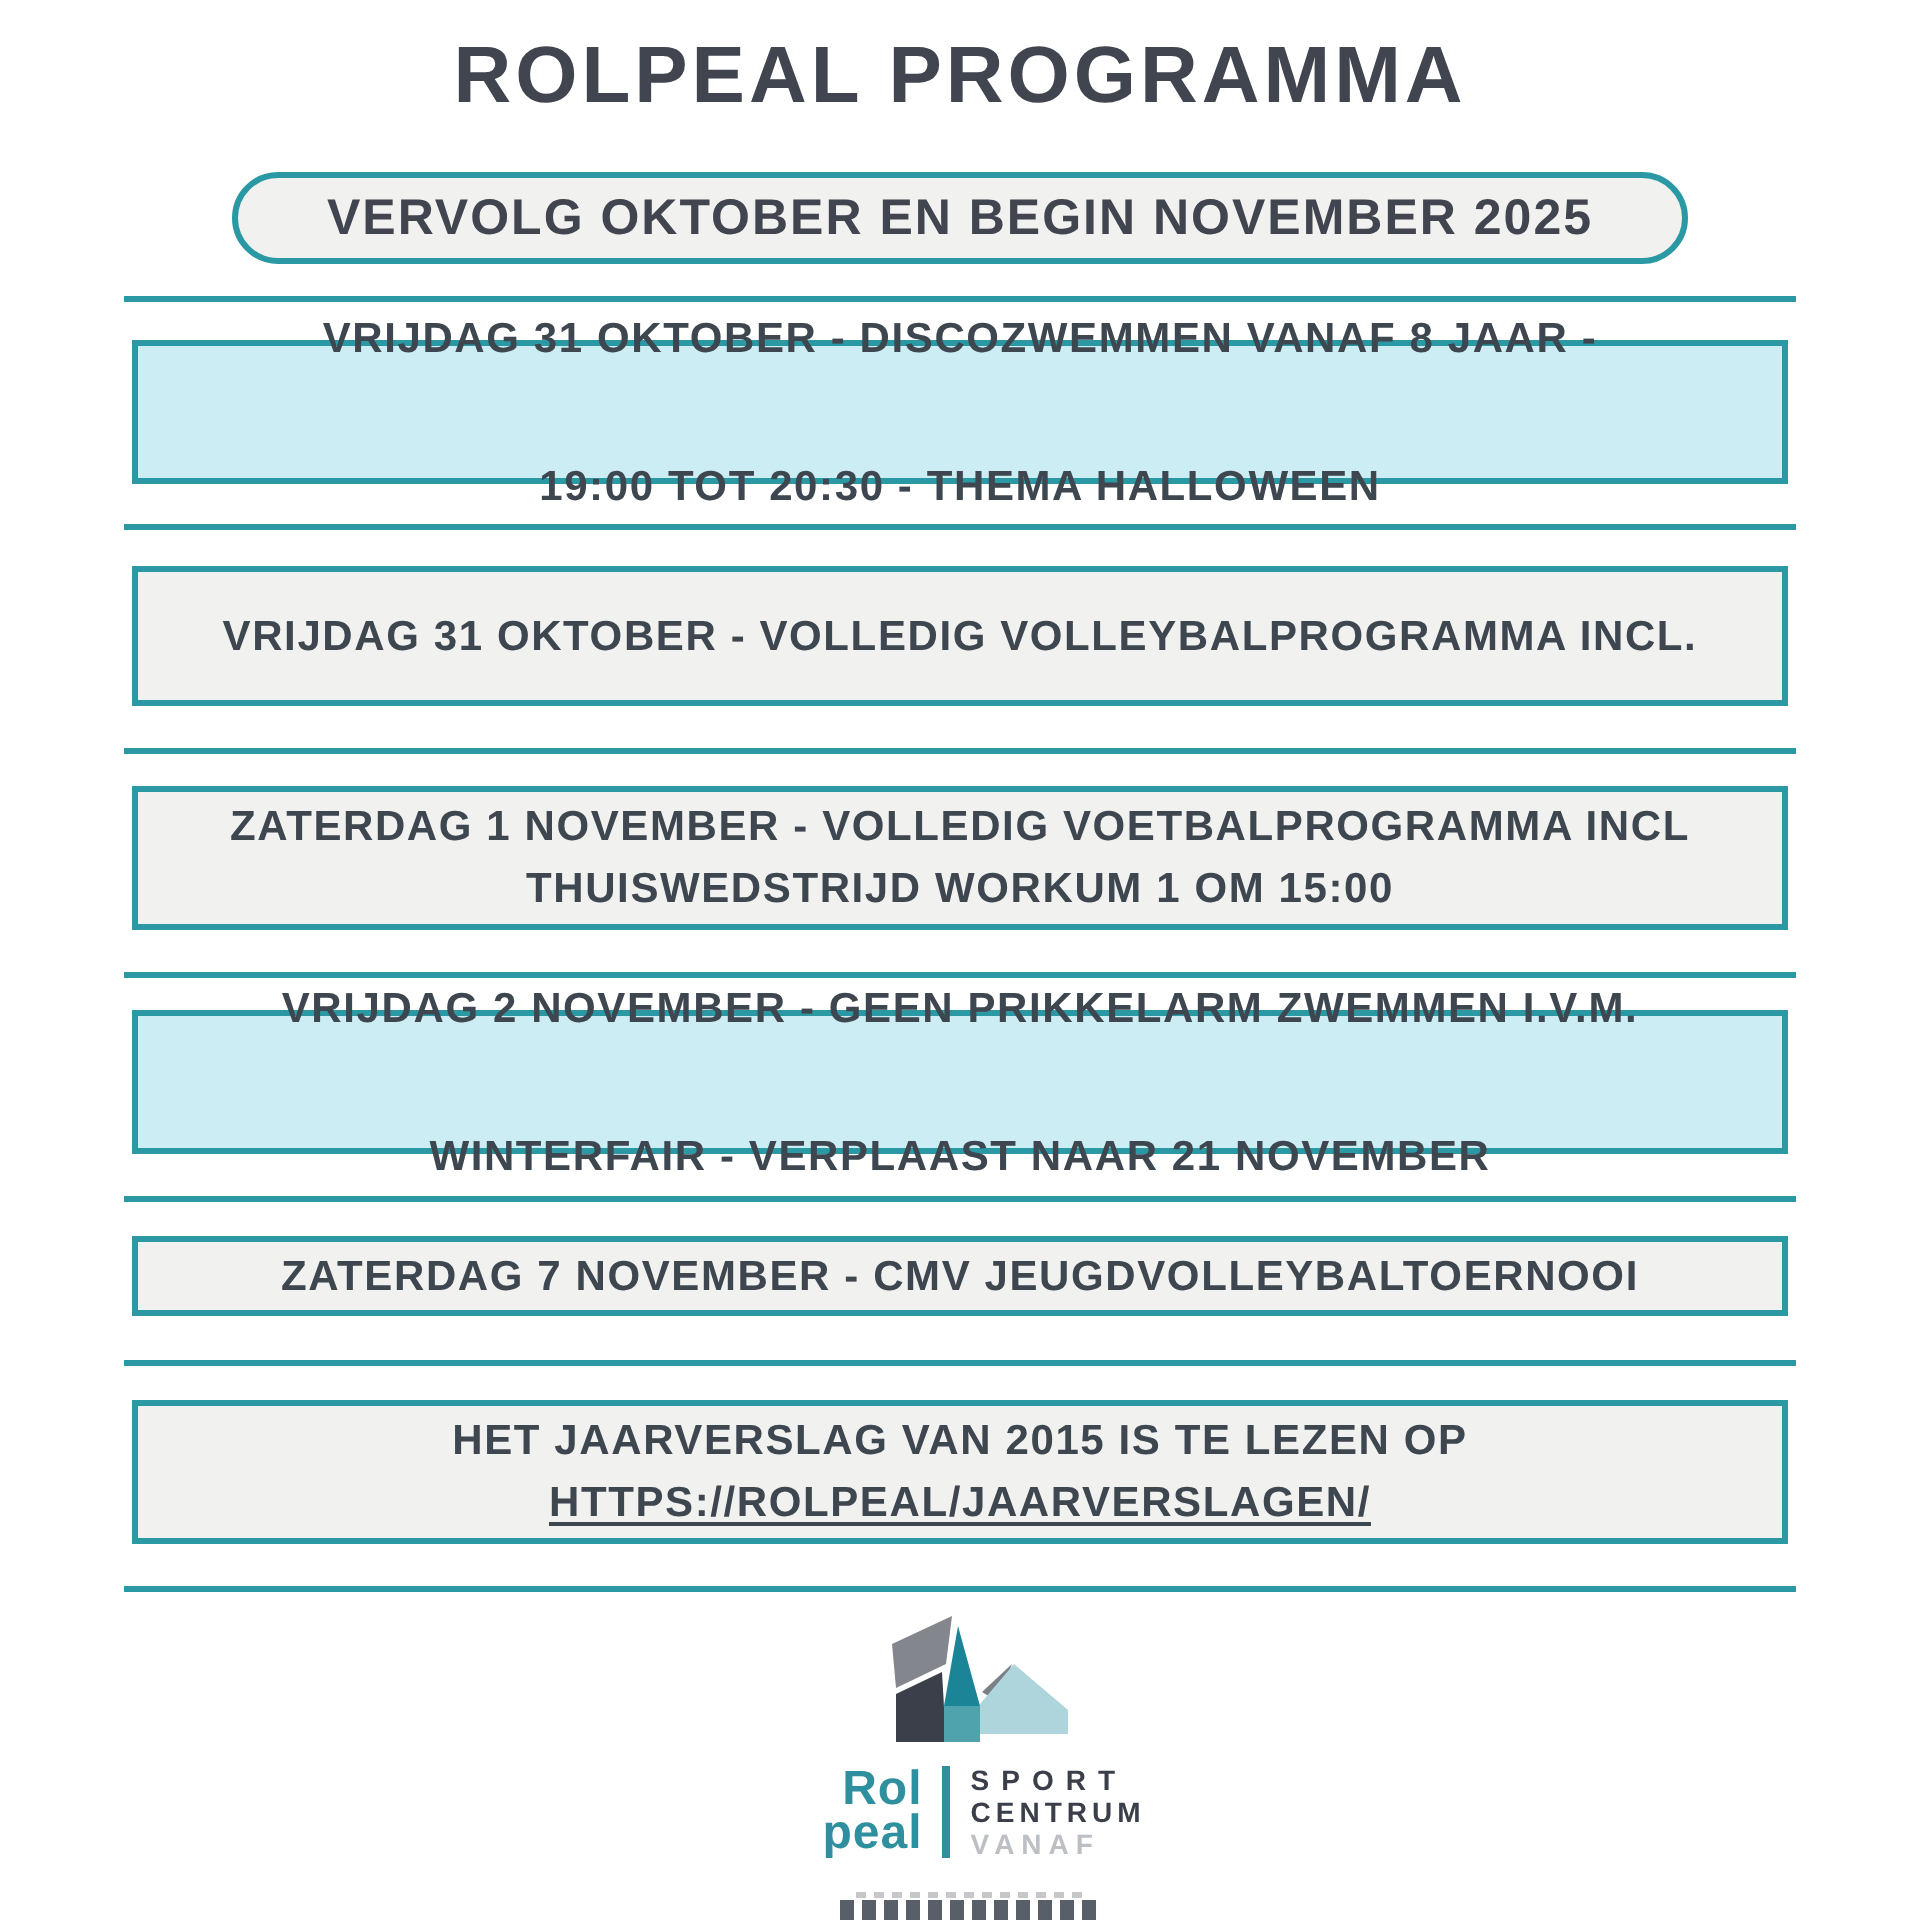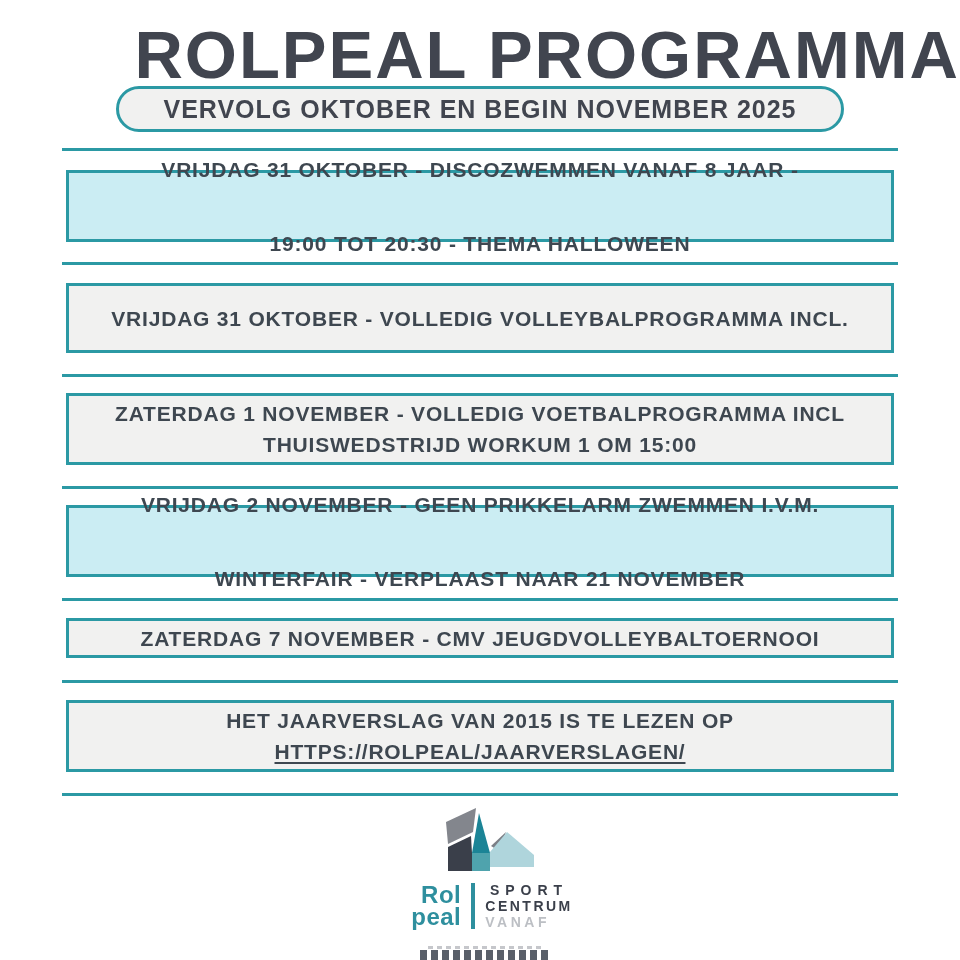--- a/index.html
+++ b/index.html
@@ -11,22 +11,22 @@
   html,body{width:960px;height:960px;}
   body{
     position:relative;
     width:960px;height:960px;
     background:#ffffff;
     overflow:hidden;
     font-family:"Liberation Sans", sans-serif;
   }
   .poster-title{
     position:absolute; top:16px; left:0; width:960px;
-    text-align:right;
-    font-size:67px; font-weight:800; letter-spacing:2px;
+    text-align:center;
+    font-size:40px; font-weight:800; letter-spacing:2px;
     color:var(--ink);
   }
   .subtitle-pill{
     position:absolute; top:86px; left:116px; width:728px; height:46px;
     background:var(--gray);
     border:3px solid var(--teal);
     border-radius:26px;
     display:flex; align-items:center; justify-content:center;
   }
   .subtitle-pill span{
@@ -65,21 +65,21 @@
     display:flex; flex-direction:column; align-items:flex-end;
     color:var(--logoTeal); font-weight:800; font-size:24px; line-height:22px;
     letter-spacing:0.5px;
   }
   .logo-bar{
     width:4px; height:46px; background:var(--logoTeal);
   }
   .logo-text{
     display:flex; flex-direction:column; justify-content:center;
   }
-  .logo-text .l1{font-size:14px; font-weight:700; letter-spacing:6px; color:var(--logoDark); line-height:16px;text-align:center;}
+  .logo-text .l1{font-size:14px; font-weight:700; letter-spacing:6px; color:var(--logoDark); line-height:16px;}
   .logo-text .l2{font-size:14px; font-weight:700; letter-spacing:2.5px; color:var(--logoDark); line-height:16px;}
   .logo-text .l3{font-size:14px; font-weight:700; letter-spacing:3.5px; color:var(--logoLightGray); line-height:16px;}
   .bottom-cutoff{
     position:absolute; top:950px; left:420px; width:130px; height:10px;
     background:
       repeating-linear-gradient(90deg, #3d4450 0 7px, transparent 7px 11px);
     opacity:0.85;
   }
   .bottom-cutoff::before{
     content:""; position:absolute; top:-4px; left:8px; right:8px; height:3px;

